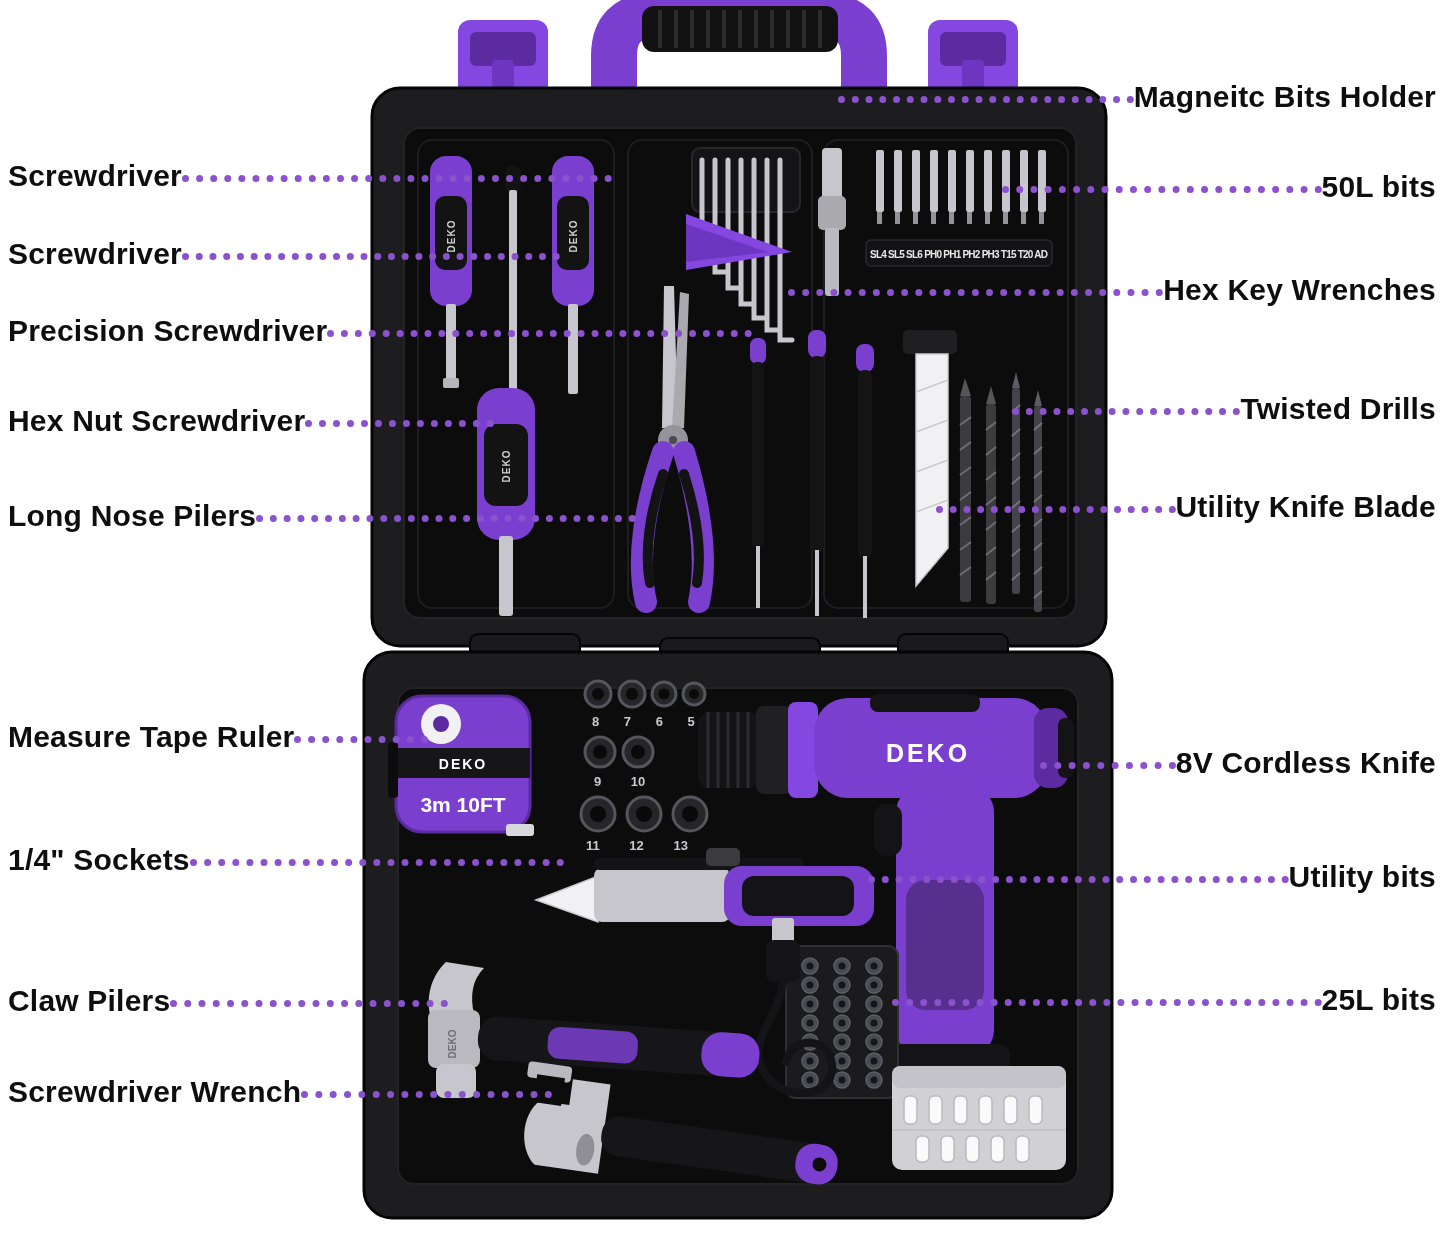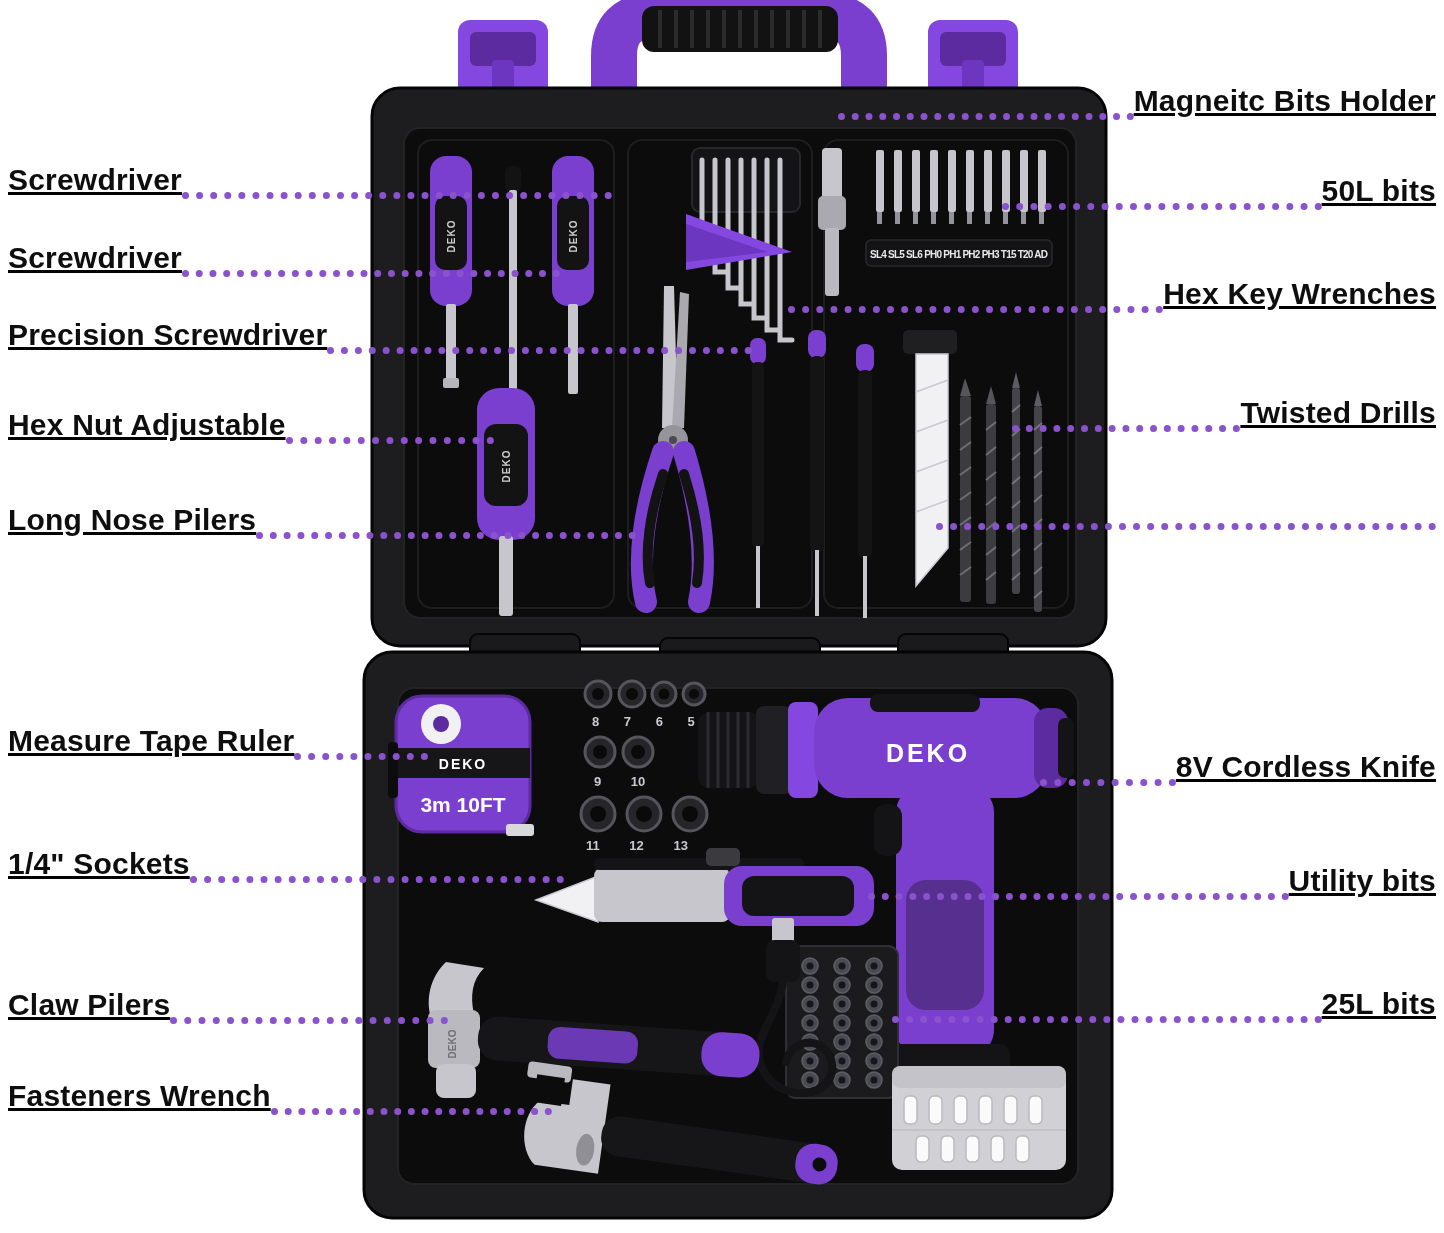--- a/index.html
+++ b/index.html
@@ -1,20 +1,20 @@
 <!DOCTYPE html>
 <html style="--background: #ffffff; --leader-purple: #8a52cc; --accent-purple: #7b3fd0; --case-black: #1d1d1f;"><head>
 <meta charset="utf-8">
 <style>
   * { margin:0; padding:0; box-sizing:border-box; }
   html,body { background:#ffffff; }
   body { font-family:"Liberation Sans", sans-serif; }
   .scene { position:relative; width:1444px; height:1233px; background:var(--background,#ffffff); overflow:hidden; }
   .case-art { position:absolute; left:0; top:0; width:1444px; height:1233px; font-family:"Liberation Sans", sans-serif; }
-  .callout { position:absolute; display:flex; align-items:flex-end; height:42px; gap:0;text-decoration:underline; }
+  .callout { position:absolute; display:flex; align-items:center; height:42px; gap:0; }
   .callout .txt { font-size:30px; font-weight:bold; color:#0e0e0e; white-space:nowrap; letter-spacing:0.2px; }
   .callout .leader { flex:1 1 auto; height:0; border-bottom:7px dotted var(--leader-purple,#8a52cc); transform:translateY(2px); }
 </style>
 </head>
 <body>
 
 <div class="scene">
 
 <svg class="case-art" viewBox="0 0 1444 1233">
   <defs>
@@ -344,41 +344,41 @@
 </div>
 <div class="callout left" style="top:233px;left:8px;width:552px">
   <span class="txt">Screwdriver</span>
   <span class="leader"></span>
 </div>
 <div class="callout left" style="top:310px;left:8px;width:744px">
   <span class="txt">Precision Screwdriver</span>
   <span class="leader"></span>
 </div>
 <div class="callout left" style="top:400px;left:8px;width:486px">
-  <span class="txt">Hex Nut Adjustable</span>
+  <span class="txt">Hex Nut Screwdriver</span>
   <span class="leader"></span>
 </div>
 <div class="callout left" style="top:495px;left:8px;width:628px">
   <span class="txt">Long Nose Pilers</span>
   <span class="leader"></span>
 </div>
 <div class="callout left" style="top:716px;left:8px;width:420px">
   <span class="txt">Measure Tape Ruler</span>
   <span class="leader"></span>
 </div>
 <div class="callout left" style="top:839px;left:8px;width:556px">
   <span class="txt">1/4" Sockets</span>
   <span class="leader"></span>
 </div>
 <div class="callout left" style="top:980px;left:8px;width:440px">
   <span class="txt">Claw Pilers</span>
   <span class="leader"></span>
 </div>
 <div class="callout left" style="top:1071px;left:8px;width:544px">
-  <span class="txt">Fasteners Wrench</span>
+  <span class="txt">Screwdriver Wrench</span>
   <span class="leader"></span>
 </div>
 
 <div class="callout right" style="top:76px;right:8px;width:598px">
   <span class="leader"></span>
   <span class="txt">Magneitc Bits Holder</span>
 </div>
 <div class="callout right" style="top:166px;right:8px;width:434px">
   <span class="leader"></span>
   <span class="txt">50L bits</span>
@@ -386,20 +386,21 @@
 <div class="callout right" style="top:388px;right:8px;width:424px">
   <span class="leader"></span>
   <span class="txt">Twisted Drills</span>
 </div>
 <div class="callout right" style="top:269px;right:8px;width:648px">
   <span class="leader"></span>
   <span class="txt">Hex Key Wrenches</span>
 </div>
 <div class="callout right" style="top:486px;right:8px;width:500px">
   <span class="leader"></span>
+  <span class="txt">Utility Knife Blade</span>
 </div>
 <div class="callout right" style="top:742px;right:8px;width:396px">
   <span class="leader"></span>
   <span class="txt">8V Cordless Knife</span>
 </div>
 <div class="callout right" style="top:856px;right:8px;width:568px">
   <span class="leader"></span>
   <span class="txt">Utility bits</span>
 </div>
 <div class="callout right" style="top:979px;right:8px;width:544px">

